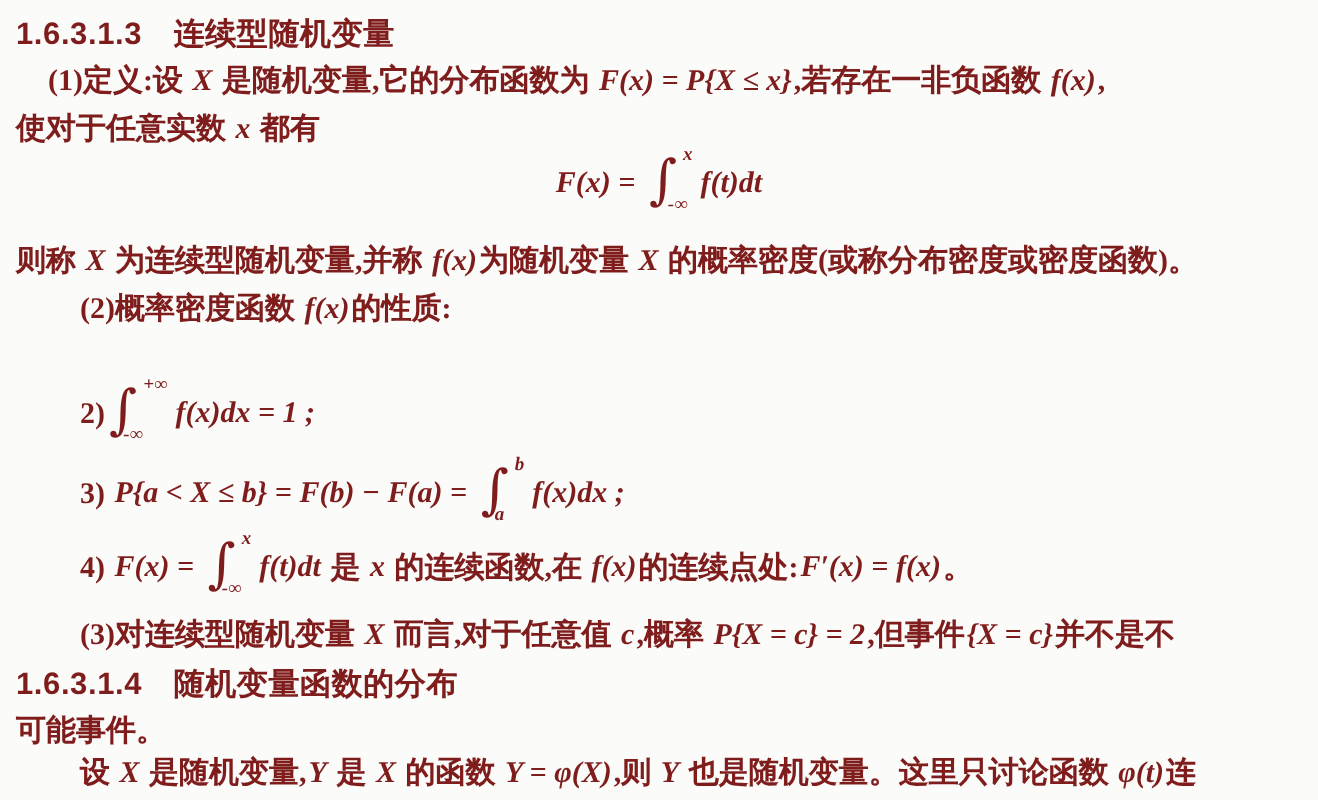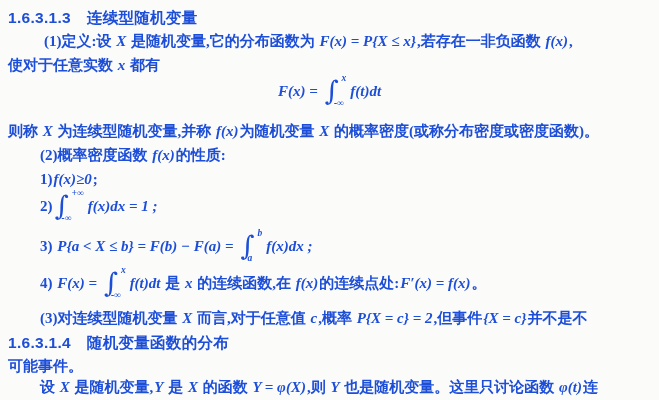--- a/index.html
+++ b/index.html
@@ -2,21 +2,21 @@
 <html><head>
 <meta charset="utf-8">
 <style>
   html, body { margin: 0; padding: 0; }
   body { background: #e8e8e6; }
   .page {
     position: relative;
     width: 659px;
     height: 400px;
     background: #fbfbf9;
-    color: #1d4ed8;
+    color: #7f1d1d;
     overflow: hidden;
   }
   .line {
     position: absolute;
     white-space: nowrap;
     font-family: "Liberation Serif", "DejaVu Serif", serif;
     font-size: 15px;
     line-height: 24px;
     font-weight: 600;
   }
@@ -66,32 +66,31 @@
     margin-left: -2px;
   }
   .integral .up { padding-left: 5px; }
   .integral .low { margin-left: -5px; }
 </style>
 </head>
 <body>
 
 <div class="page">
     <div class="line heading" style="top: 6px; left: 8px;"><span class="cn">1.6.3.1.3　连续型随机变量</span></div>
-    <div class="line body" style="top: 29px; left: 44px;"><span class="cn">(1)定义:设 </span><span class="math">X</span><span class="cn"> 是随机变量,它的分布函数为 </span><span class="math">F(x) = P{X ≤ x}</span><span class="cn">,若存在一非负函数 </span><span class="math">f(x)</span><span class="cn">,</span></div>
+    <div class="line body" style="top: 29px; left: 24px;"><span class="cn">(1)定义:设 </span><span class="math">X</span><span class="cn"> 是随机变量,它的分布函数为 </span><span class="math">F(x) = P{X ≤ x}</span><span class="cn">,若存在一非负函数 </span><span class="math">f(x)</span><span class="cn">,</span></div>
     <div class="line body" style="top: 53px; left: 8px;"><span class="cn">使对于任意实数 </span><span class="math">x</span><span class="cn"> 都有</span></div>
     <div class="line formula" style="top: 78px;"><span class="math">F(x) = </span><span class="integral">
         <span class="sym">∫</span>
         <span class="lims">
           <span class="up">x</span>
           <span class="low">-∞</span>
         </span>
       </span><span class="math">f(t)dt</span></div>
     <div class="line body" style="top: 119px; left: 8px;"><span class="cn">则称 </span><span class="math">X</span><span class="cn"> 为连续型随机变量,并称 </span><span class="math">f(x)</span><span class="cn">为随机变量 </span><span class="math">X</span><span class="cn"> 的概率密度(或称分布密度或密度函数)。</span></div>
     <div class="line body" style="top: 143px; left: 40px;"><span class="cn">(2)概率密度函数 </span><span class="math">f(x)</span><span class="cn">的性质:</span></div>
-    <div class="line body" style="top: 167px; left: 40px;"><span class="cn">1)</span><span class="math">f(x)≥0</span><span class="cn">;</span></div>
     <div class="line body" style="top: 193px; left: 40px;"><span class="cn">2)</span><span class="integral">
         <span class="sym">∫</span>
         <span class="lims">
           <span class="up">+∞</span>
           <span class="low">-∞</span>
         </span>
       </span><span class="math">f(x)dx = 1 ;</span></div>
     <div class="line body" style="top: 233px; left: 40px;"><span class="cn">3) </span><span class="math">P{a &lt; X ≤ b} = F(b) − F(a) = </span><span class="integral">
         <span class="sym">∫</span>
         <span class="lims">

